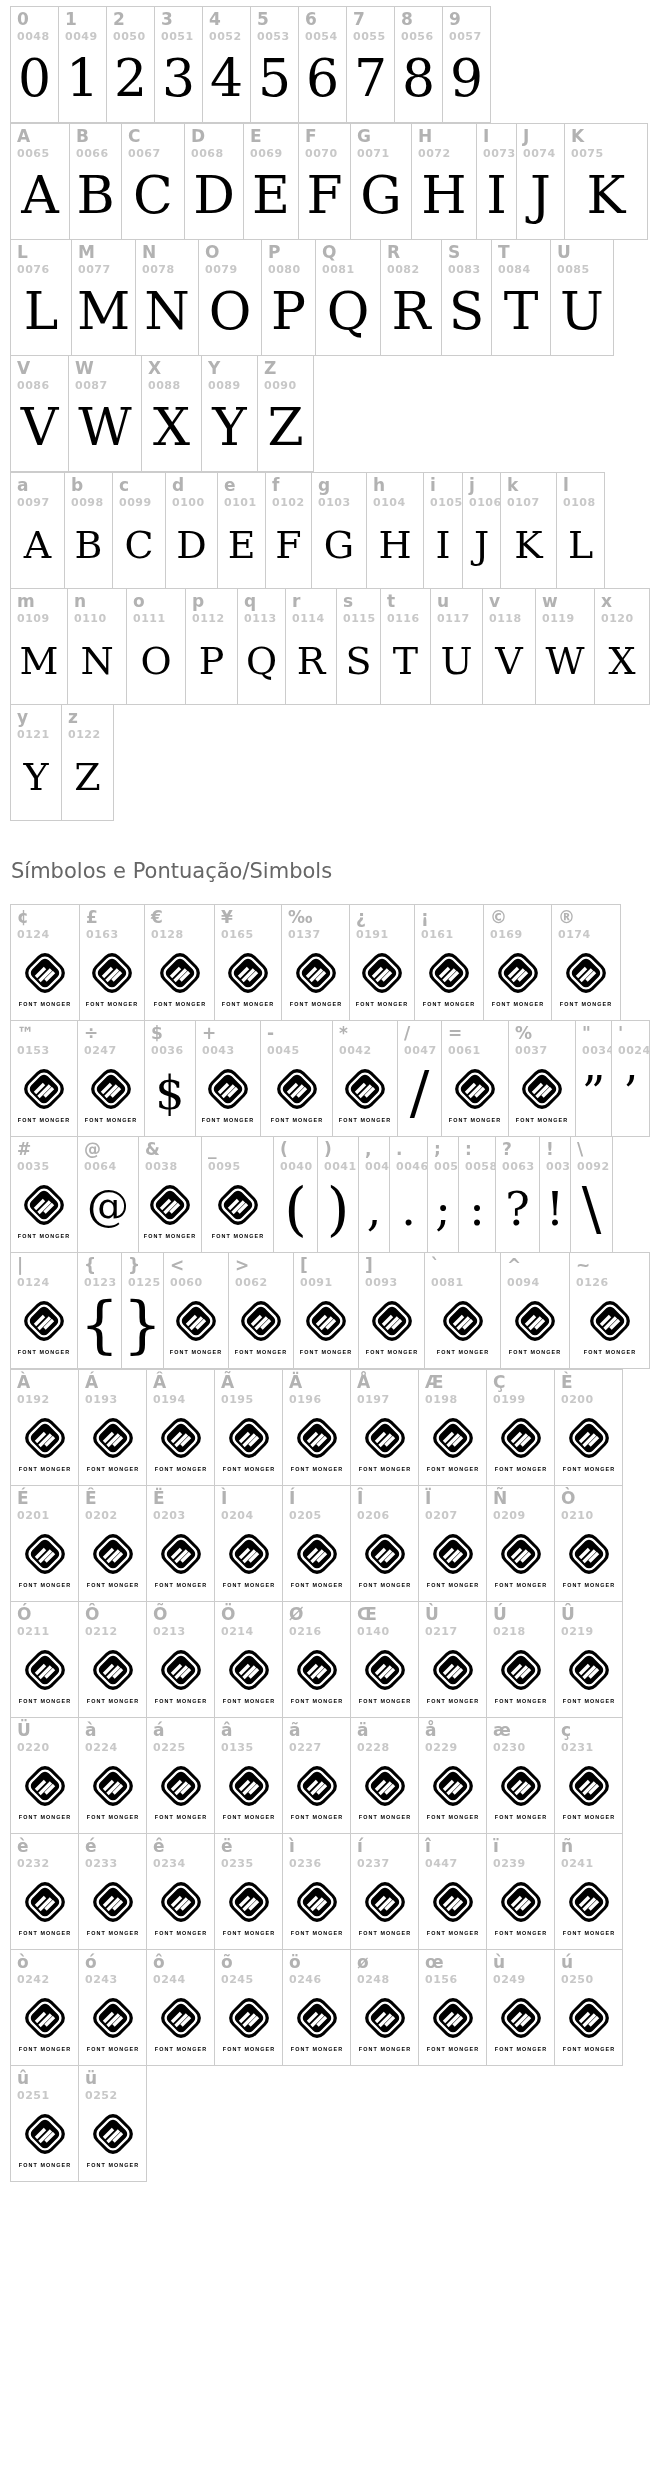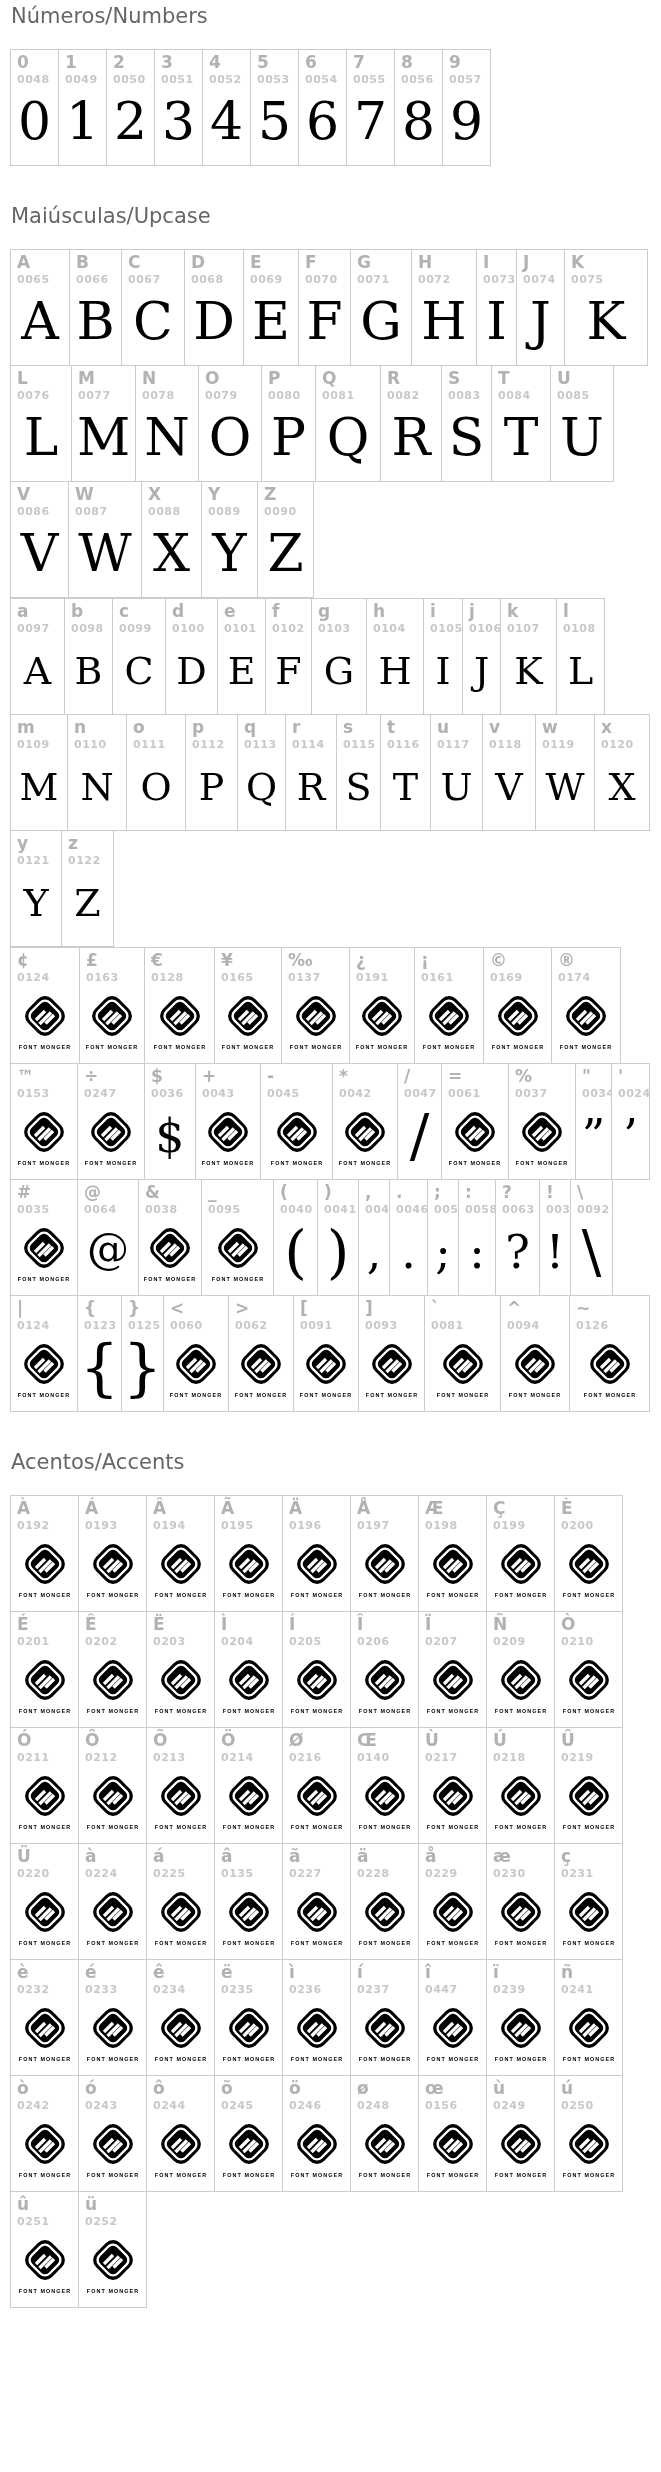--- a/index.html
+++ b/index.html
@@ -42,21 +42,20 @@
   .missing{
     position:absolute;left:0;right:0;bottom:13px;
     display:flex;flex-direction:column;align-items:center;
   }
 </style>
 </head>
 <body>
 
 <main class="wrap">
     <section class="section">
-      <h2 class="section-title">Números/Numbers</h2>
       <div class="gtable">
         <div class="row">
           <div class="cell" style="width: 49px;">
             <div class="ch">0</div>
             <div class="code">0048</div>
             <div class="glyph g-num ">0</div>
           </div>
           <div class="cell" style="width: 49px;">
             <div class="ch">1</div>
             <div class="code">0049</div>
@@ -99,21 +98,20 @@
           </div>
           <div class="cell" style="width: 49px;">
             <div class="ch">9</div>
             <div class="code">0057</div>
             <div class="glyph g-num ">9</div>
           </div>
         </div>
       </div>
     </section>
     <section class="section">
-      <h2 class="section-title">Maiúsculas/Upcase</h2>
       <div class="gtable">
         <div class="row">
           <div class="cell" style="width: 60px;">
             <div class="ch">A</div>
             <div class="code">0065</div>
             <div class="glyph g-up ">A</div>
           </div>
           <div class="cell" style="width: 53px;">
             <div class="ch">B</div>
             <div class="code">0066</div>
@@ -380,20 +378,21 @@
           </div>
           <div class="cell" style="width: 53px;">
             <div class="ch">z</div>
             <div class="code">0122</div>
             <div class="glyph g-low ">Z</div>
           </div>
         </div>
       </div>
     </section>
     <section class="section">
+      <h2 class="section-title">Símbolos e Pontuação/Simbols</h2>
       <div class="gtable">
         <div class="row">
           <div class="cell" style="width: 70px;">
             <div class="ch">¢</div>
             <div class="code">0124</div>
             <div class="missing">
               <svg width="54" height="58" viewBox="0 0 54 58">
                 <g transform="rotate(45 27 24)">
                   <rect x="10" y="7" width="34" height="34" rx="10" fill="#000"></rect>
                   <rect x="14.2" y="11.2" width="25.6" height="25.6" rx="6.5" fill="none" stroke="#fff" stroke-width="2.4"></rect>
@@ -958,21 +957,20 @@
                   <line x1="27.5" y1="31.5" x2="36" y2="23"></line>
                 </g>
                 <text x="27" y="56.5" text-anchor="middle" font-family="Liberation Sans, sans-serif" font-size="5.4" font-weight="bold" letter-spacing="1.1" fill="#000">FONT MONGER</text>
               </svg>
             </div>
           </div>
         </div>
       </div>
     </section>
     <section class="section">
-      <h2 class="section-title">Acentos/Accents</h2>
       <div class="gtable">
         <div class="row">
           <div class="cell" style="width: 69px;">
             <div class="ch">À</div>
             <div class="code">0192</div>
             <div class="missing">
               <svg width="54" height="58" viewBox="0 0 54 58">
                 <g transform="rotate(45 27 24)">
                   <rect x="10" y="7" width="34" height="34" rx="10" fill="#000"></rect>
                   <rect x="14.2" y="11.2" width="25.6" height="25.6" rx="6.5" fill="none" stroke="#fff" stroke-width="2.4"></rect>

